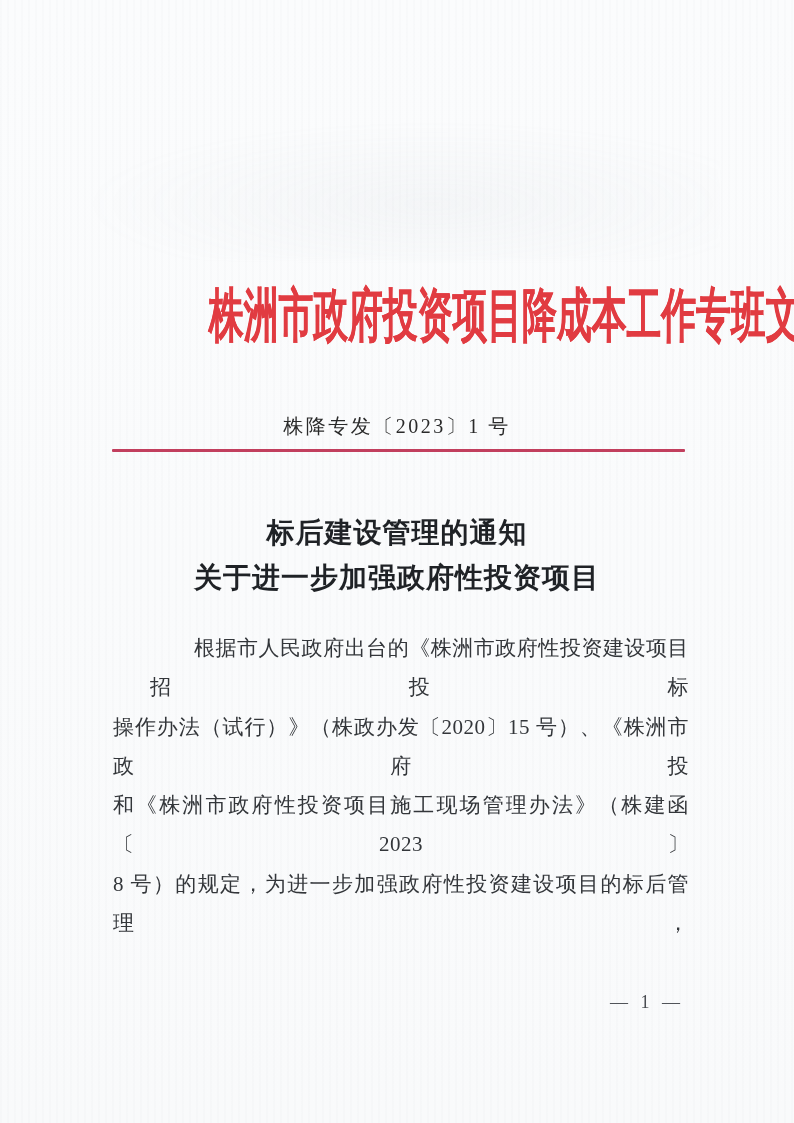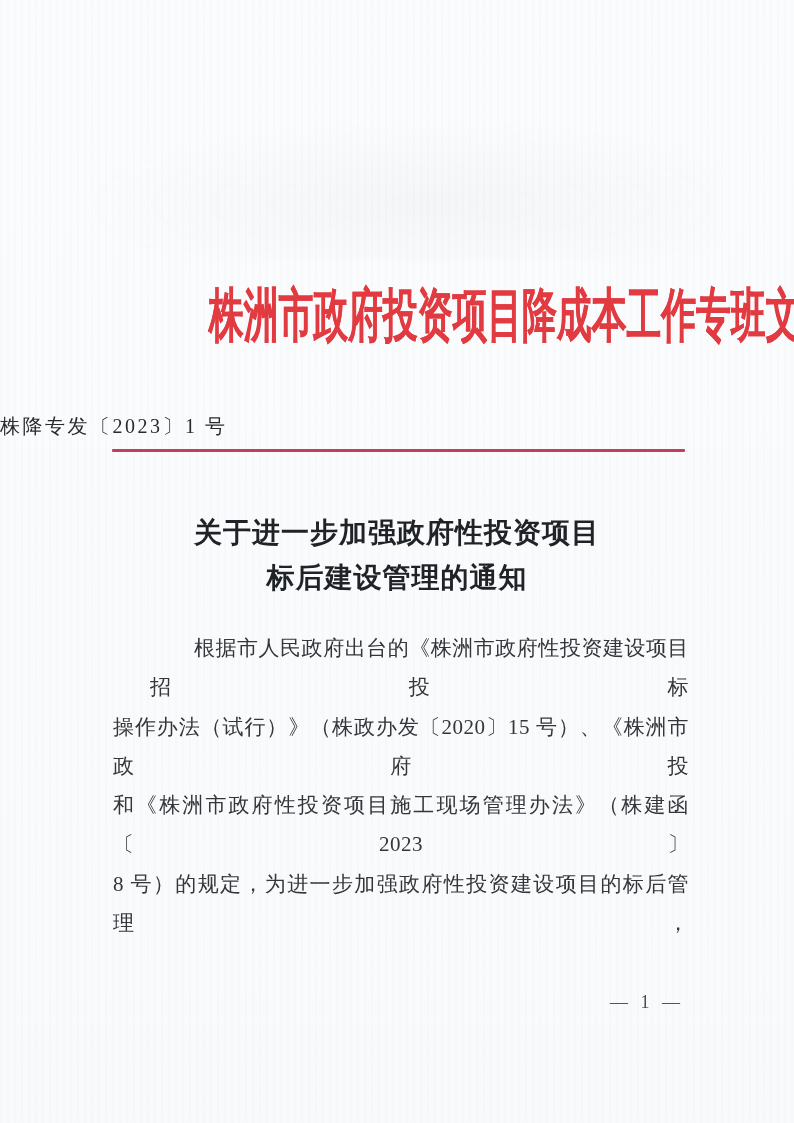--- a/index.html
+++ b/index.html
@@ -46,20 +46,21 @@
     letter-spacing: 0px;
     transform: scaleX(0.60);
     transform-origin: 50% 50%;
     text-shadow: 0.5px 0 0 #e13b41;
   }
   .doc-number {
     position: absolute;
     top: 412px;
     left: 0;
     width: 100%;
+    text-align: center;
     font-size: 20px;
     line-height: 28px;
     letter-spacing: 2.5px;
     color: #2a2a2a;
   }
   .red-rule {
     position: absolute;
     top: 449px;
     left: 112px;
     width: 573px;
@@ -121,22 +122,22 @@
 
   <div class="banner">
     <span class="banner-text">株洲市政府投资项目降成本工作专班文件</span>
   </div>
 
   <div class="doc-number">株降专发〔2023〕1 号</div>
 
   <div class="red-rule"></div>
 
   <div class="notice-title">
+    <div>标后建设管理的通知</div>
     <div>关于进一步加强政府性投资项目</div>
-    <div>标后建设管理的通知</div>
   </div>
 
   <div class="body-block">
     <div class="bline indent">根据市人民政府出台的《株洲市政府性投资建设项目招投标</div>
     <div class="bline">操作办法（试行）》（株政办发〔2020〕15 号）、《株洲市政府投</div>
     <div class="bline">和《株洲市政府性投资项目施工现场管理办法》（株建函〔2023〕</div>
     <div class="bline">8 号）的规定，为进一步加强政府性投资建设项目的标后管理，</div>
 
   </div>
 

